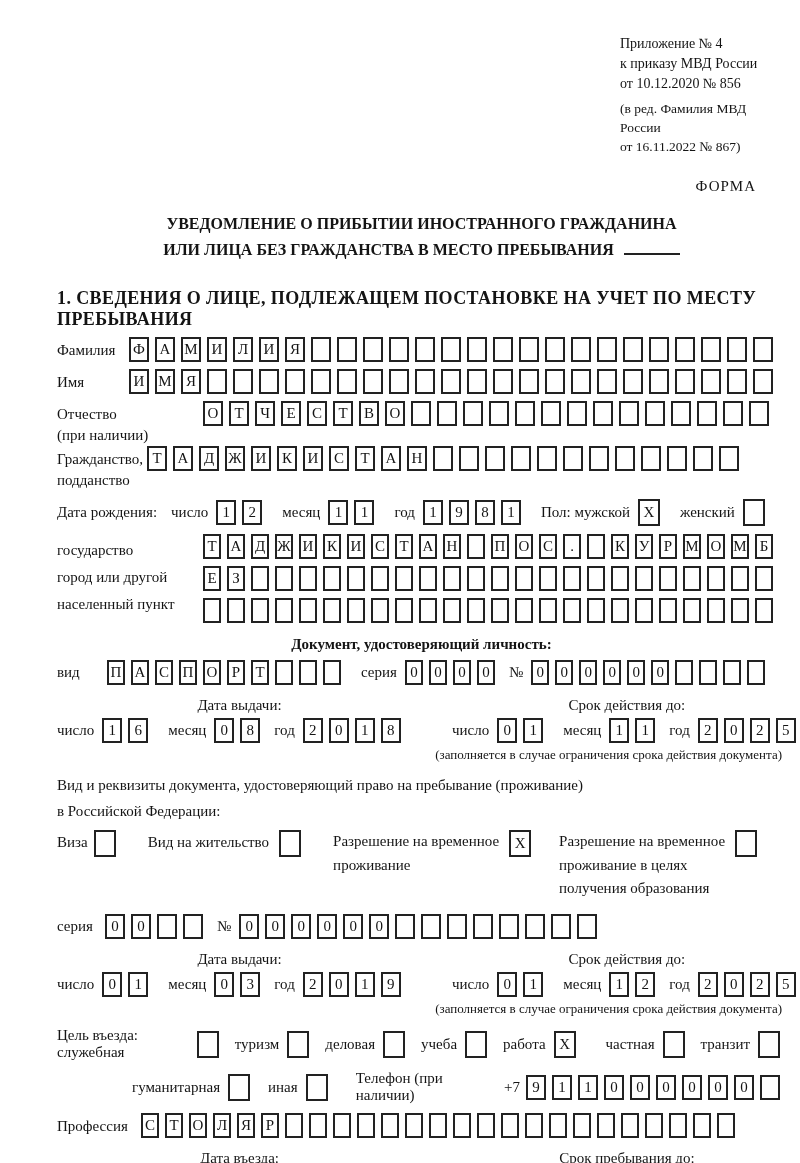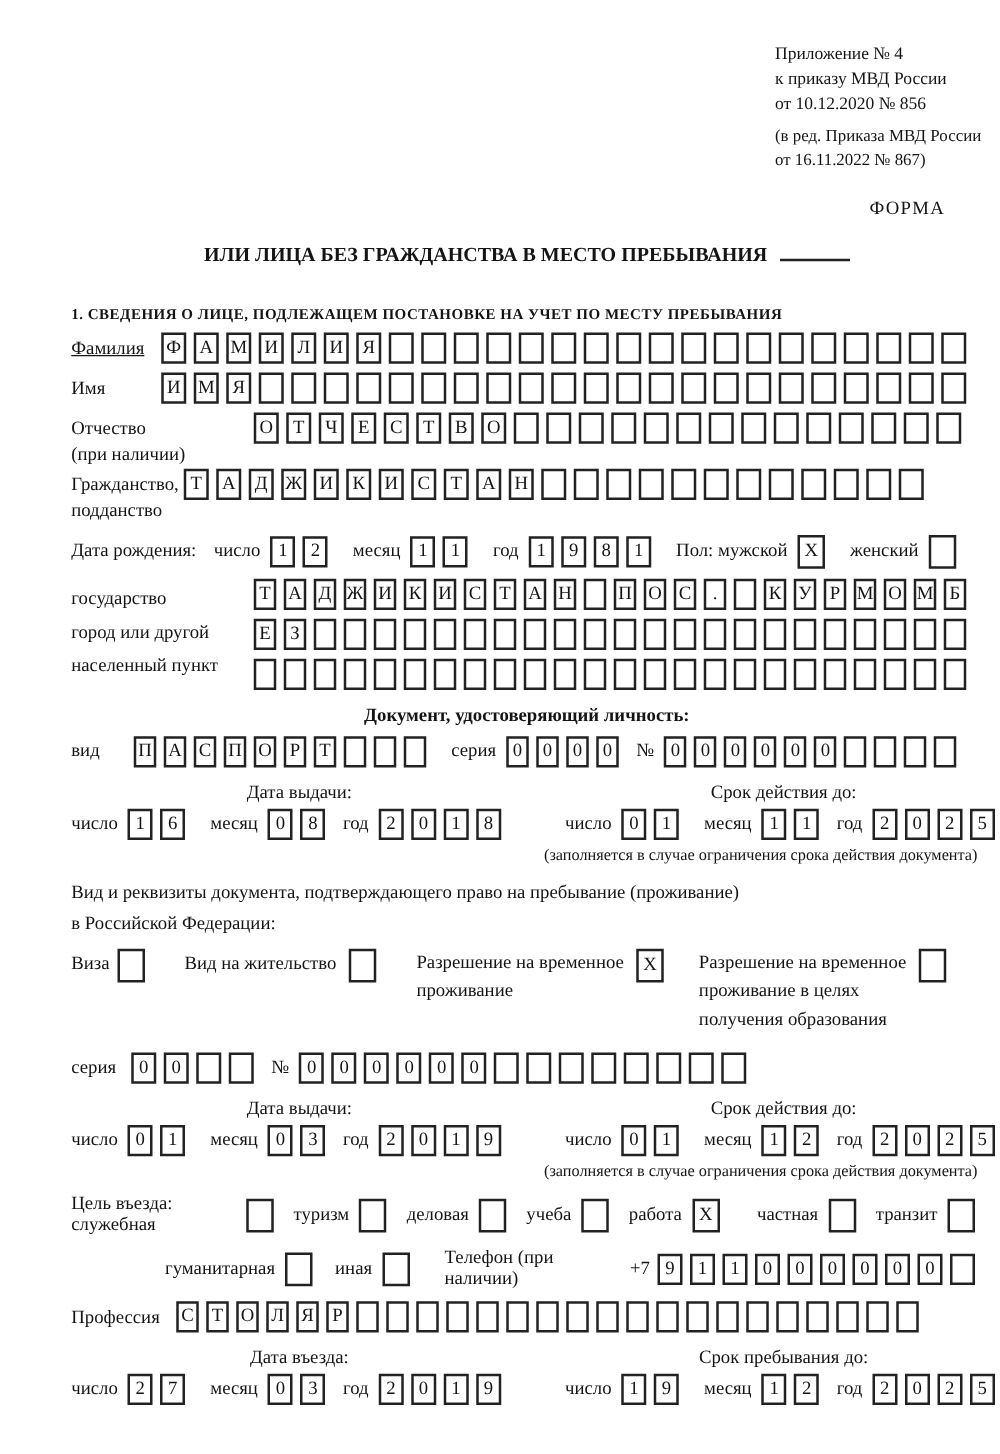--- a/index.html
+++ b/index.html
@@ -7,21 +7,21 @@
     width:800px;height:1163px;box-sizing:border-box;position:relative;
     background:#fff;color:#141414;
     font-family:"Liberation Serif","DejaVu Serif",serif;
     padding:34px 14px 0 57px;overflow:hidden;
   }
   .annex{margin-left:563px;font-size:14px;line-height:1.42;}
   .annex .rev{font-size:13.5px;margin-top:5px;line-height:1.42;}
   .form-label{font-weight:normal;font-size:15px;letter-spacing:1px;text-align:right;padding-right:30px;margin-top:22px;}
   .title{text-align:center;font-weight:bold;font-size:16px;line-height:1.6;margin-top:16px;}
   .uline{display:inline-block;width:56px;border-bottom:2px solid #222;margin-left:10px;}
-  .sec-h{font-weight:bold;font-size:12px;letter-spacing:.4px;margin-top:26px;}
+  .sec-h{font-weight:bold;font-size:18px;letter-spacing:.4px;margin-top:26px;}
 
   .frow{display:flex;align-items:flex-start;margin-top:7px;}
   .lab{font-size:15px;line-height:21px;padding-top:3px;flex:none;}
   .lab2{font-size:15px;line-height:24px;flex:none;}
   .cells{display:flex;flex:none;}
   .cell{box-sizing:border-box;flex:none;width:20px;height:25px;border:2px solid #222;
         margin-right:6px;display:flex;align-items:center;justify-content:center;
         font-size:15px;background:#fff;}
   .s .cell{width:18px;margin-right:6px;}
   .cb .cell{width:22px;height:27px;}
@@ -46,35 +46,36 @@
 </head>
 <body>
 
 <div class="page">
 
   <div class="annex">
     <div>Приложение № 4</div>
     <div>к приказу МВД России</div>
     <div>от 10.12.2020 № 856</div>
     <div class="rev">
-      <div>(в ред. Приказа МВД России</div>
+      <div>(в ред. Фамилия МВД России</div>
       <div>от 16.11.2022 № 867)</div>
     </div>
   </div>
 
   <div class="form-label">ФОРМА</div>
 
   <div class="title">
+    <div>УВЕДОМЛЕНИЕ О ПРИБЫТИИ ИНОСТРАННОГО ГРАЖДАНИНА</div>
     <div><span>ИЛИ ЛИЦА БЕЗ ГРАЖДАНСТВА В МЕСТО ПРЕБЫВАНИЯ</span><span class="uline"></span></div>
   </div>
 
   <div class="sec-h">1. СВЕДЕНИЯ О ЛИЦЕ, ПОДЛЕЖАЩЕМ ПОСТАНОВКЕ НА УЧЕТ ПО МЕСТУ ПРЕБЫВАНИЯ</div>
 
   <div class="frow">
-    <div class="lab" style="width:72px;text-decoration:underline;">Фамилия</div>
+    <div class="lab" style="width:72px;">Фамилия</div>
     <div class="cells">
         <span class="cell">Ф</span>
         <span class="cell">А</span>
         <span class="cell">М</span>
         <span class="cell">И</span>
         <span class="cell">Л</span>
         <span class="cell">И</span>
         <span class="cell">Я</span>
         <span class="cell"></span>
         <span class="cell"></span>
@@ -388,21 +389,21 @@
             <span class="cell">0</span>
             <span class="cell">2</span>
             <span class="cell">5</span>
           </span>
       </div>
     </div>
   </div>
   <div class="note-r">(заполняется в случае ограничения срока действия документа)</div>
 
   <div class="para">
-    <div>Вид и реквизиты документа, подтверждающего право на пребывание (проживание)</div>
+    <div>Вид и реквизиты документа, удостоверяющий право на пребывание (проживание)</div>
     <div>в Российской Федерации:</div>
   </div>
 
   <div class="chk-row">
     <div class="chk-item">
       <span class="lab2">Виза</span>
       <span class="cells cb" style="margin-left:6px;">
           <span class="cell"></span>
         </span>
     </div>

